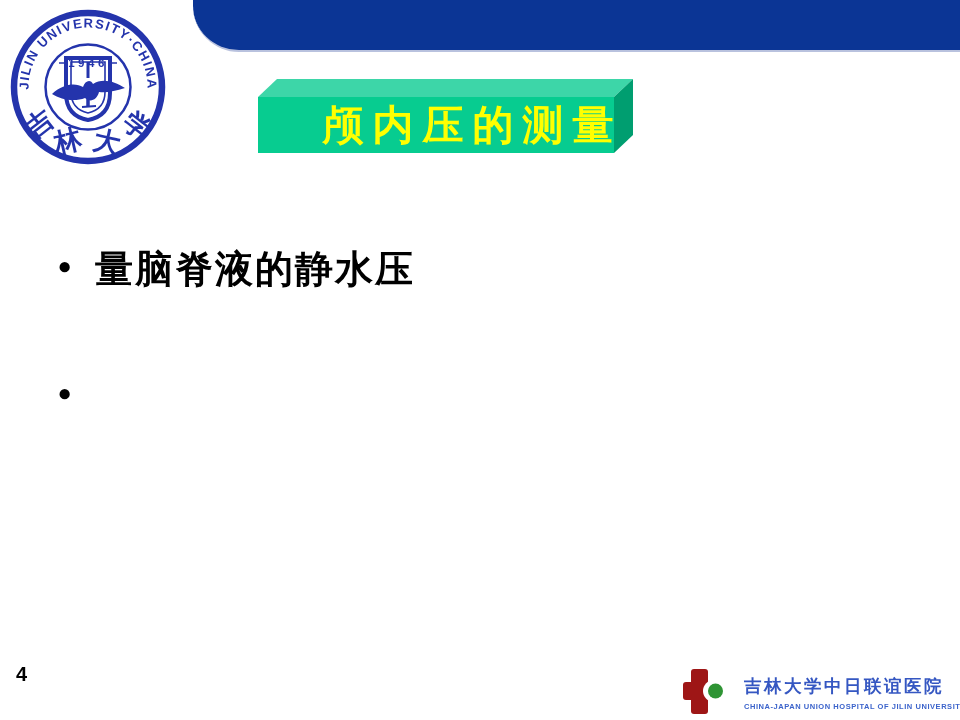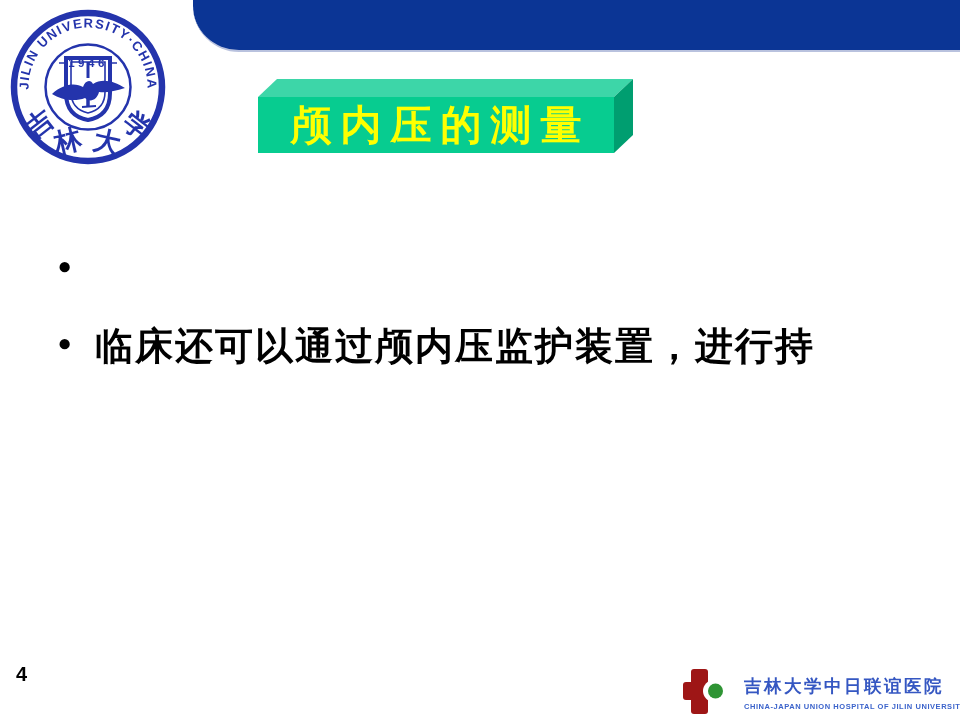--- a/index.html
+++ b/index.html
@@ -14,21 +14,21 @@
     border-bottom:2px solid #b9c2de;
   }
   
   .univ-logo { position:absolute; left:8px; top:7px; width:160px; height:160px; }
   
   .title-box { position:absolute; left:258px; top:79px; width:376px; height:74px; }
   .box3d { position:absolute; left:0; top:0; width:376px; height:74px; }
   .title-text {
     position:absolute; left:0; top:18px; width:356px; height:56px; line-height:56px;
     text-align:center; font-family:"Liberation Serif", serif; font-weight:bold;
-    font-size:41px; letter-spacing:9px; text-indent:9px; color:#FFFF00; white-space:nowrap;
+    font-size:41px; letter-spacing:9px; text-indent:9px; color:#FFFF00; white-space:nowrap;padding-left:32px;
   }
   
   .bullets { position:absolute; left:58px; top:244px; width:860px; }
   .bullet-item {
     position:relative; padding-left:37px; color:#000000;
     font-family:"Liberation Serif", serif; font-weight:bold;
     font-size:38px; line-height:50px; letter-spacing:2px;
   }
   .bullet-item + .bullet-item { margin-top:77px; }
   .bullet-dot { position:absolute; left:0; top:-2px; font-size:38px; }
@@ -81,24 +81,24 @@
       <polygon points="0,18 19,0 375,0 356,18" fill="#3DD6A8"></polygon>
       <polygon points="356,18 375,0 375,56 356,74" fill="#009E70"></polygon>
       <polygon points="0,18 356,18 356,74 0,74" fill="#07CC90"></polygon>
     </svg>
     <div class="title-text">颅内压的测量</div>
   </div>
 
   <div class="bullets">
     <div class="bullet-item">
       <span class="bullet-dot">•</span>
+      <div class="bullet-line">量脑脊液的静水压</div>
     </div>
     <div class="bullet-item">
       <span class="bullet-dot">•</span>
-      <div class="bullet-line">临床还可以通过颅内压监护装置，进行持</div>
     </div>
   </div>
 
   <div class="page-number">4</div>
 
   <div class="hospital-logo">
     <svg class="cross-icon" viewBox="0 0 54 47">
       <rect x="8" y="1" width="17" height="45" rx="3" fill="#9E1616"></rect>
       <rect x="0" y="14" width="28" height="18" rx="3" fill="#9E1616"></rect>
       <circle cx="31" cy="23" r="11" fill="#ffffff"></circle>

